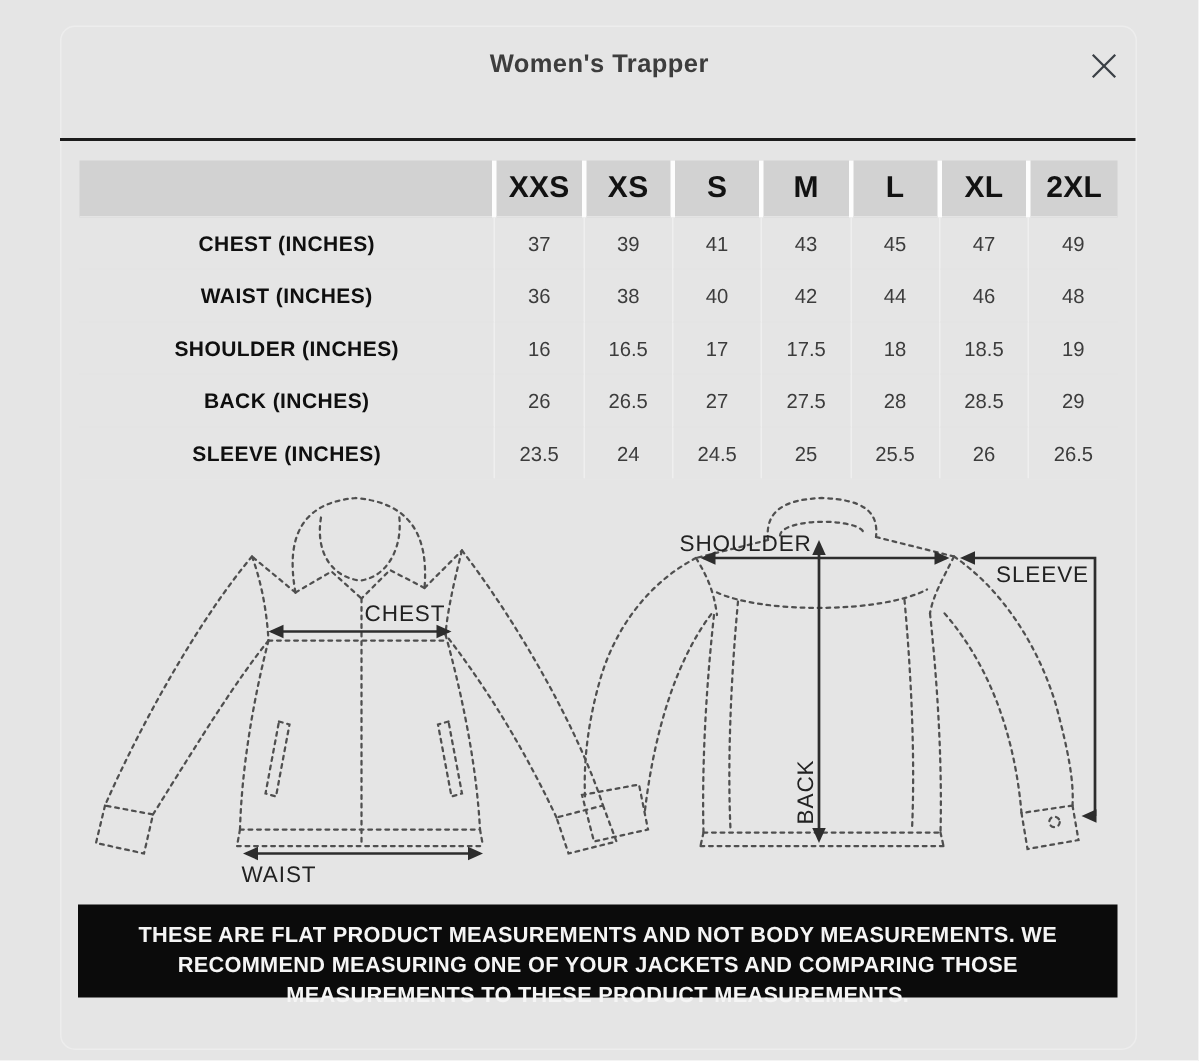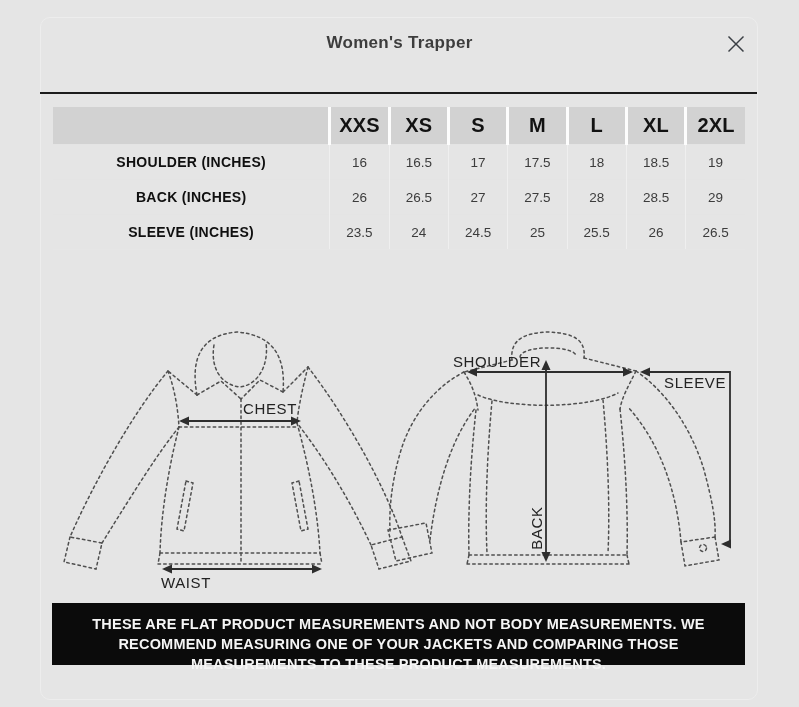--- a/index.html
+++ b/index.html
@@ -74,20 +74,40 @@
         <th>XS</th>
         <th>S</th>
         <th>M</th>
         <th>L</th>
         <th>XL</th>
         <th>2XL</th>
       </tr>
     </thead>
     <tbody>
       <tr>
+        <td class="lbl">CHEST (INCHES)</td>
+        <td>37</td>
+        <td>39</td>
+        <td>41</td>
+        <td>43</td>
+        <td>45</td>
+        <td>47</td>
+        <td>49</td>
+      </tr>
+      <tr>
+        <td class="lbl">WAIST (INCHES)</td>
+        <td>36</td>
+        <td>38</td>
+        <td>40</td>
+        <td>42</td>
+        <td>44</td>
+        <td>46</td>
+        <td>48</td>
+      </tr>
+      <tr>
         <td class="lbl">SHOULDER (INCHES)</td>
         <td>16</td>
         <td>16.5</td>
         <td>17</td>
         <td>17.5</td>
         <td>18</td>
         <td>18.5</td>
         <td>19</td>
       </tr>
       <tr>

